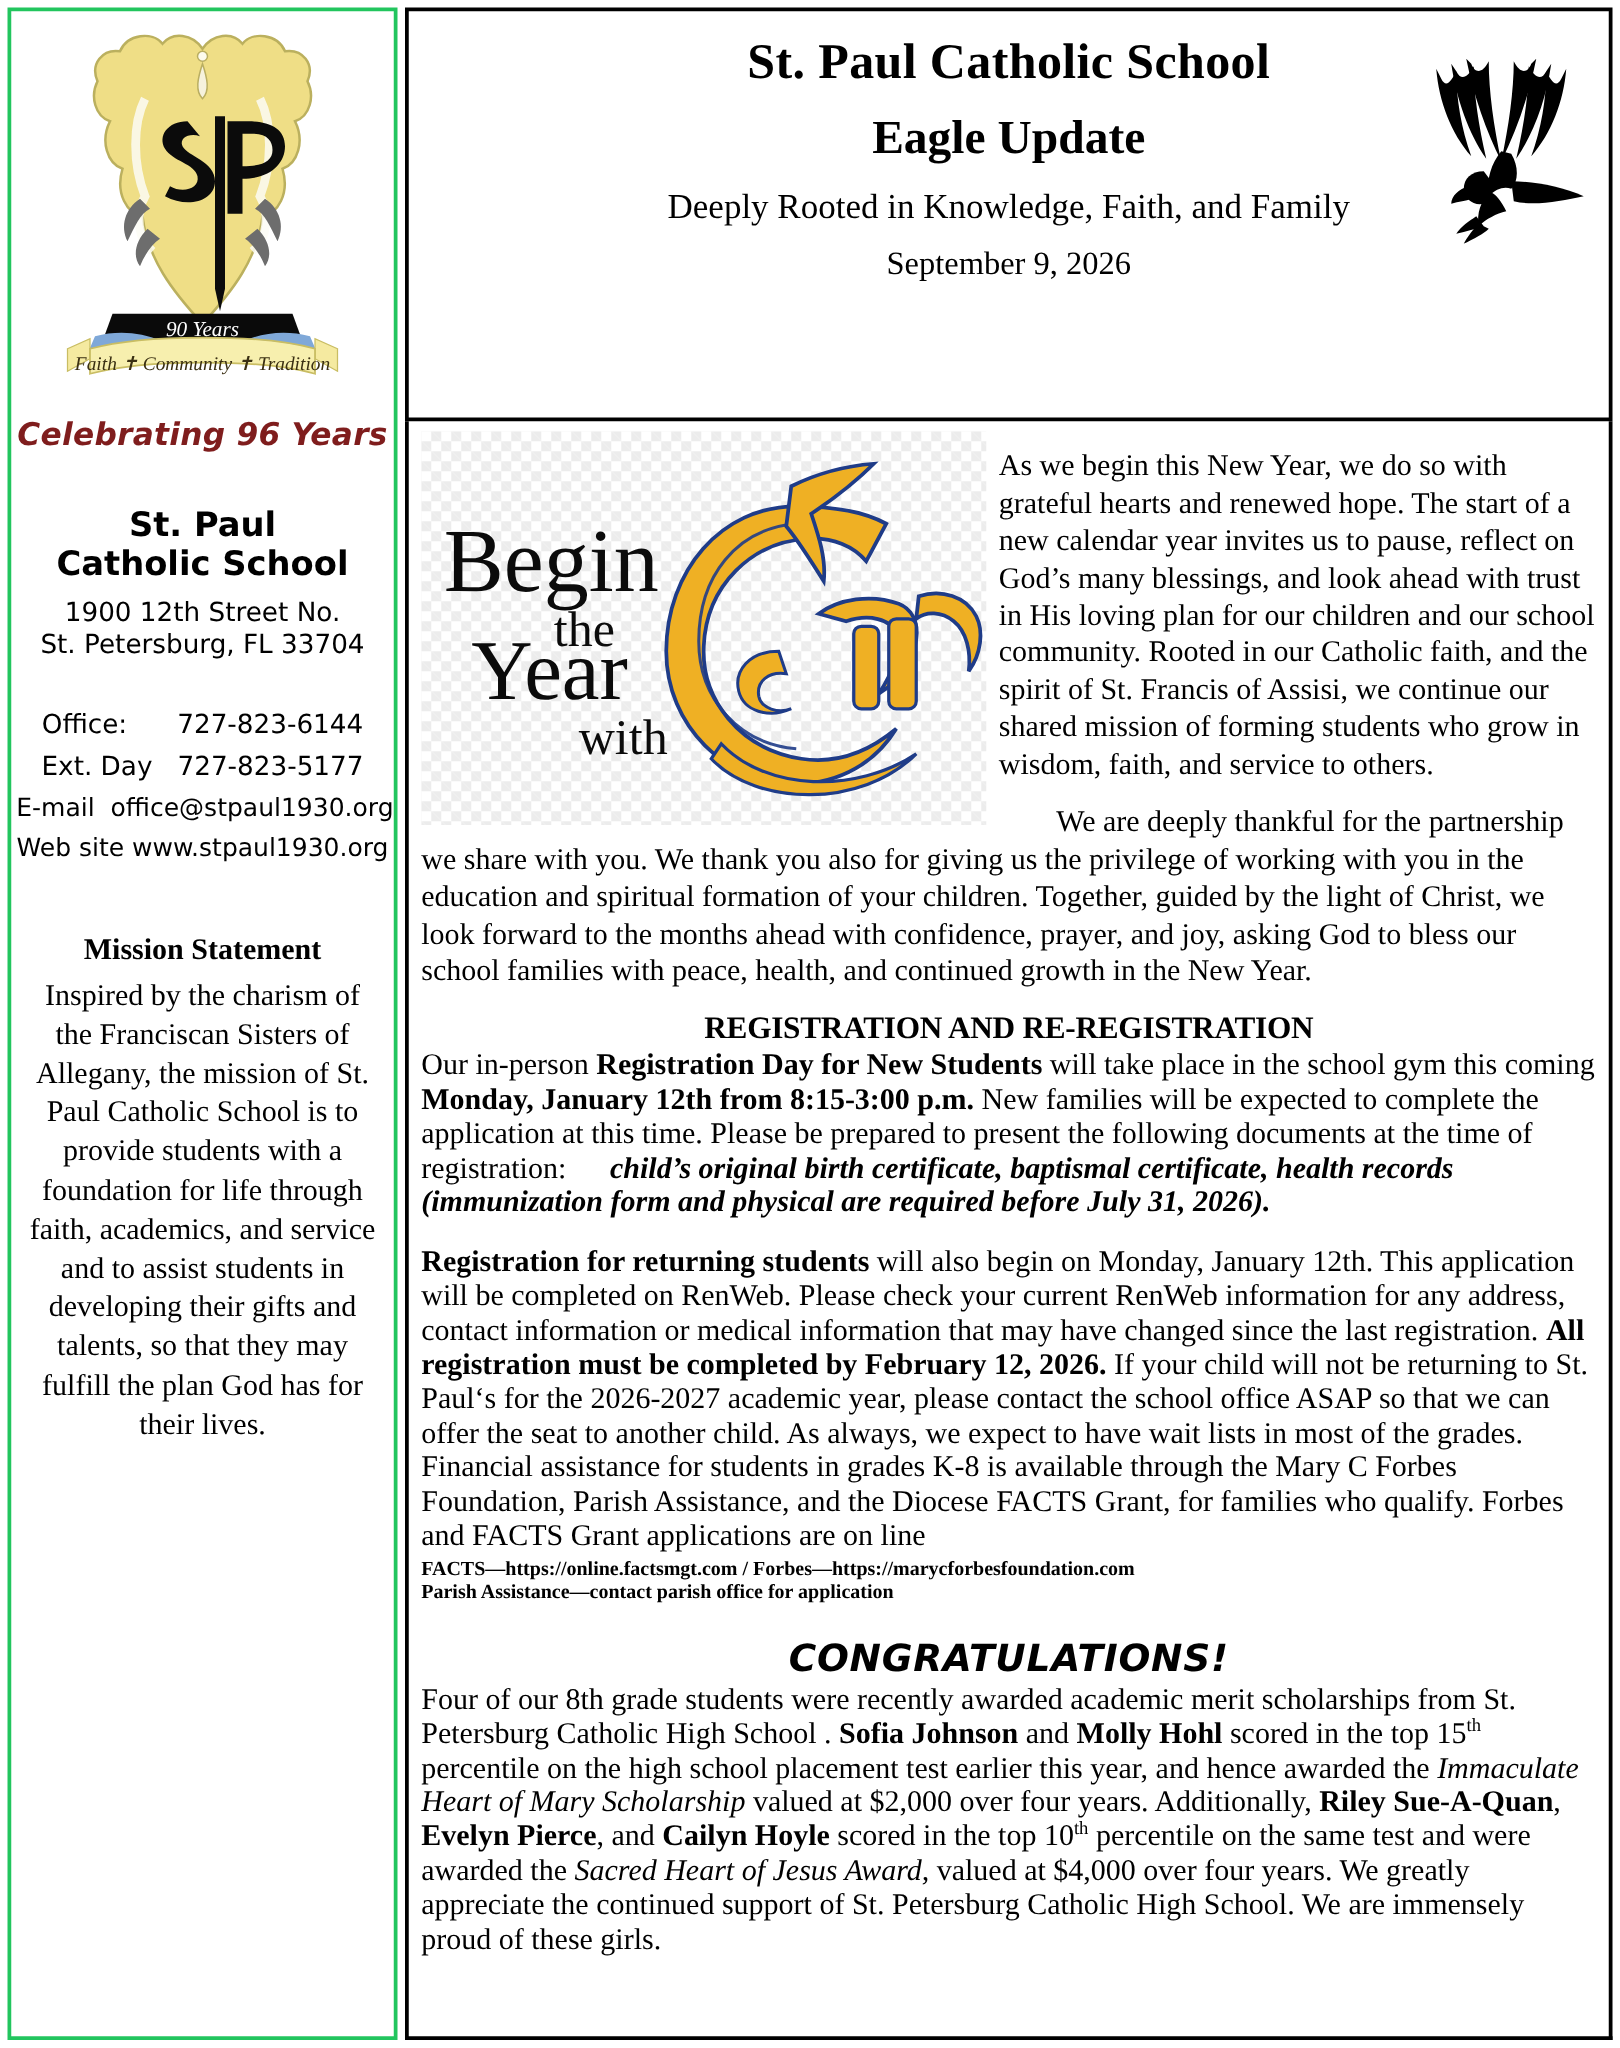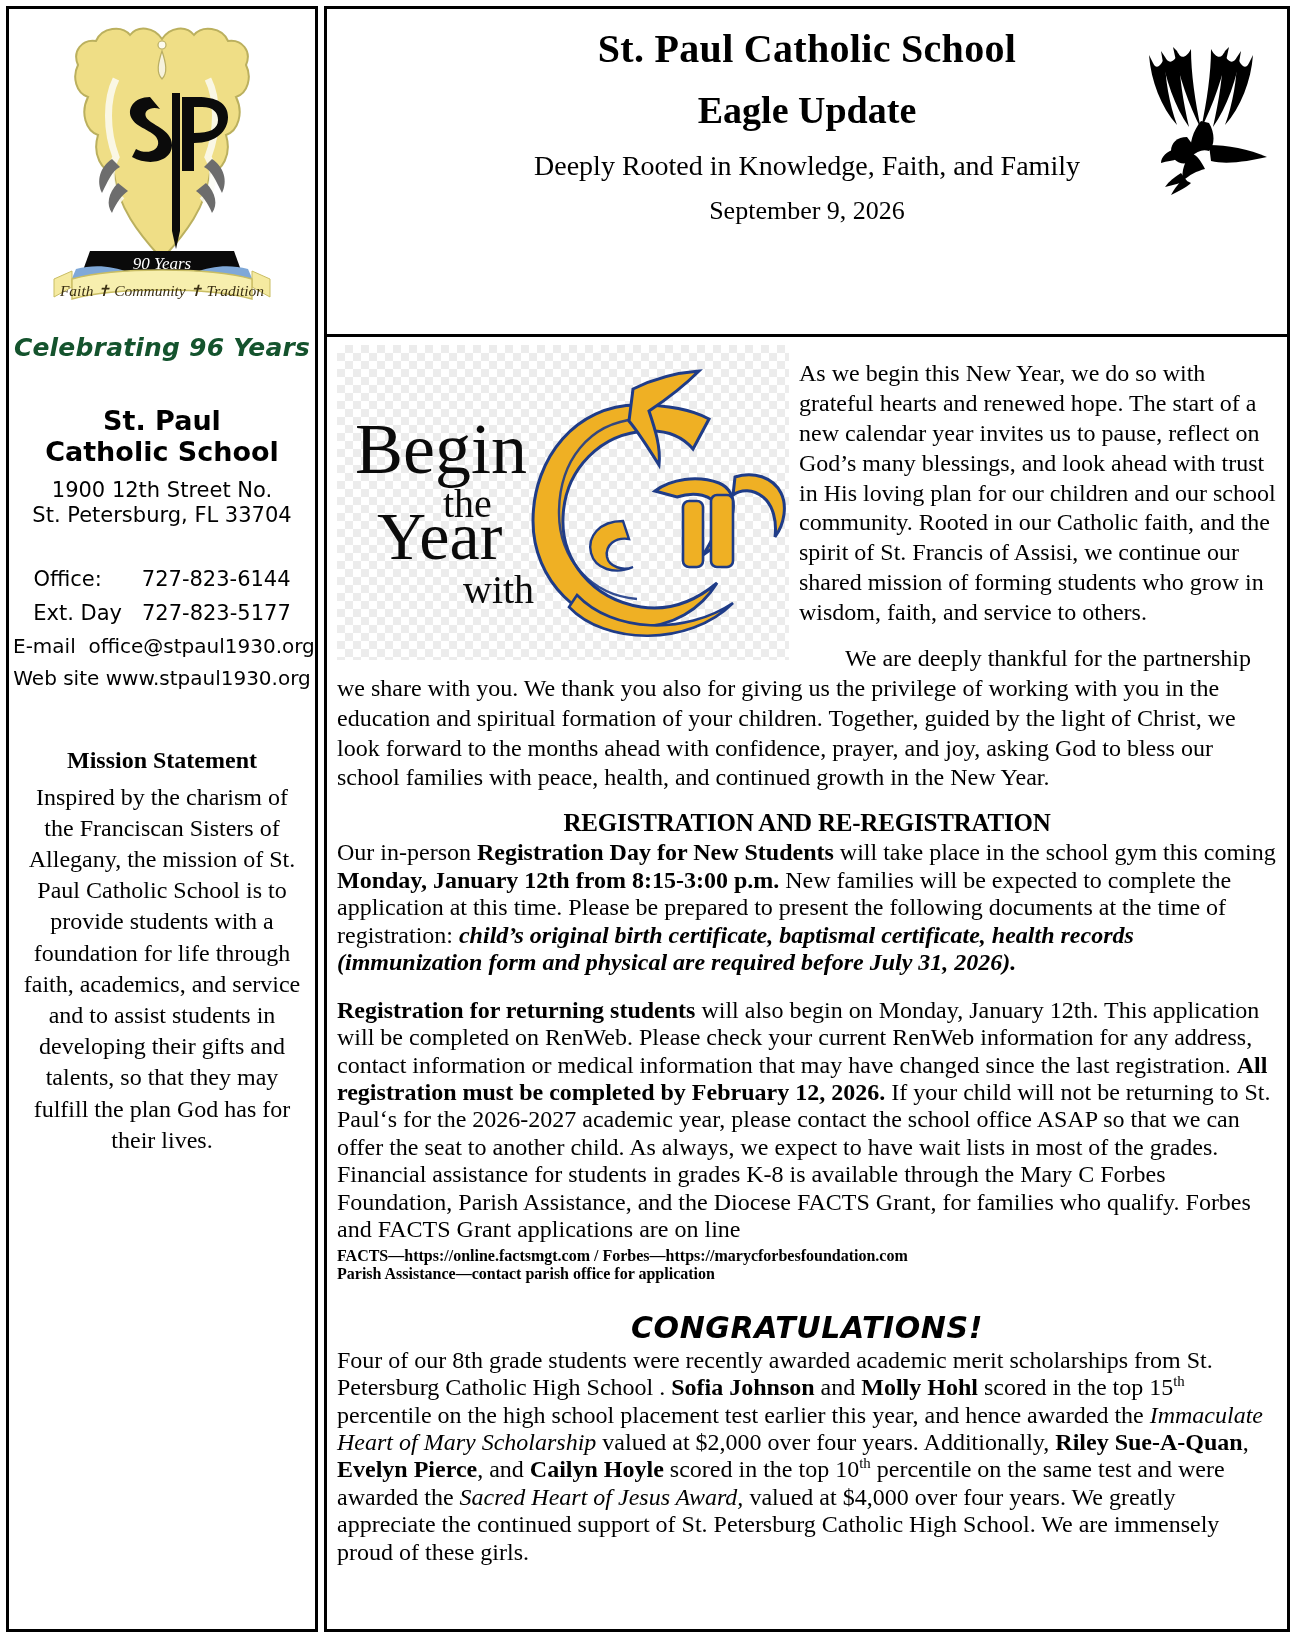--- a/index.html
+++ b/index.html
@@ -2,28 +2,28 @@
 <html><head>
 <meta charset="utf-8">
 <style>
   html,body{margin:0;padding:0;background:#ffffff;}
   body{width:1296px;height:1638px;font-family:"Liberation Serif",serif;color:#000;}
 
   .page{position:relative;width:1296px;height:1638px;box-sizing:border-box;
         padding:6px 6px 6px 6px;display:flex;gap:0;}
 
   
-  .sidebar{width:312px;flex:0 0 312px;border:3px solid #000000;box-sizing:border-box;
+  .sidebar{width:312px;flex:0 0 312px;border:3px solid #22c55e;box-sizing:border-box;
            padding:6px 4px 6px 4px;text-align:center;position:relative;}
 
   .crest-wrap{width:100%;display:flex;justify-content:center;margin-top:6px;}
   .crest{width:232px;height:290px;position:relative;}
 
   .celebrating{font-family:"DejaVu Sans",sans-serif;font-weight:bold;font-style:italic;
-               font-size:25px;letter-spacing:.2px;margin-top:22px;color:#14532d;}
+               font-size:25px;letter-spacing:.2px;margin-top:22px;color:#7f1d1d;}
 
   .school-name{font-family:"DejaVu Sans",sans-serif;font-weight:bold;font-size:27px;
                line-height:1.14;margin-top:44px;}
   .addr{font-family:"DejaVu Sans",sans-serif;font-size:21px;line-height:1.2;margin-top:10px;}
 
   .contact{font-family:"DejaVu Sans",sans-serif;font-size:21px;margin-top:34px;line-height:1.62;}
   .contact .row{display:block;white-space:pre;}
   .contact .row.e{font-size:20px;}
   .contact .row.w{font-size:20px;}
 
@@ -57,21 +57,21 @@
   .p1{font-size:24px;line-height:1.245;text-align:left;margin:14px 0 0 0;}
   .p2{font-size:24px;line-height:1.245;text-align:left;margin:16px 0 0 0;text-indent:46px;}
 
   .sec-h{text-align:center;font-weight:bold;font-size:25px;margin:16px 0 2px 0;
          font-family:"Liberation Serif",serif;letter-spacing:-.2px;}
   .cond{font-family:"Liberation Serif",serif;font-stretch:condensed;}
   .para{font-size:24px;line-height:1.145;text-align:left;margin:0;}
   .para.gap{margin-top:20px;}
   .para b{font-weight:bold;}
   .para i{font-style:italic;}
-  .bi{font-weight:bold;font-style:italic;}
+  .bi{font-weight:bold;font-style:italic;margin-left:29px;}
 
   .links{font-size:16px;line-height:1.15;font-weight:bold;margin-top:3px;}
 
   .congrats{text-align:center;font-size:30px;font-style:italic;font-weight:bold;
             font-family:"DejaVu Sans",sans-serif;margin:26px 0 2px 0;letter-spacing:.6px;}
 
   sup{font-size:.62em;vertical-align:super;line-height:0;}
 </style>
 </head>
 <body>

